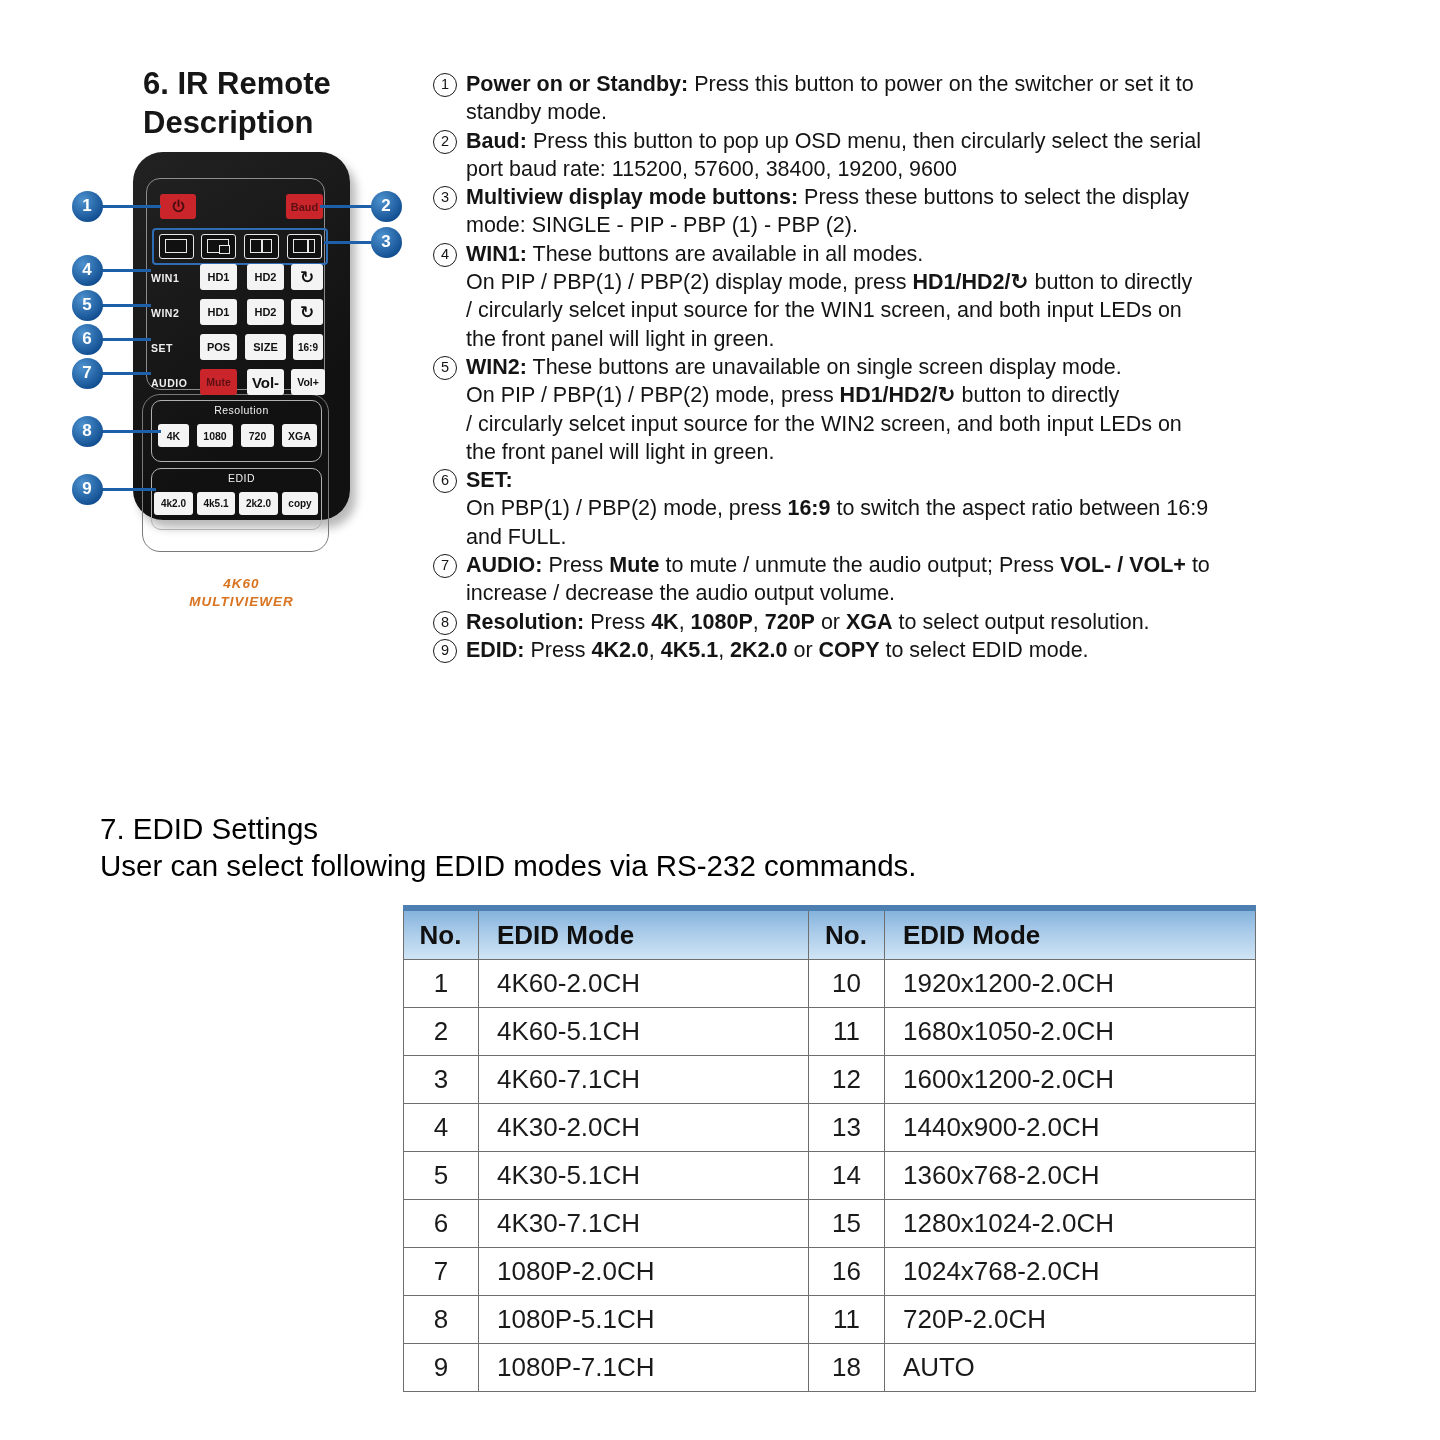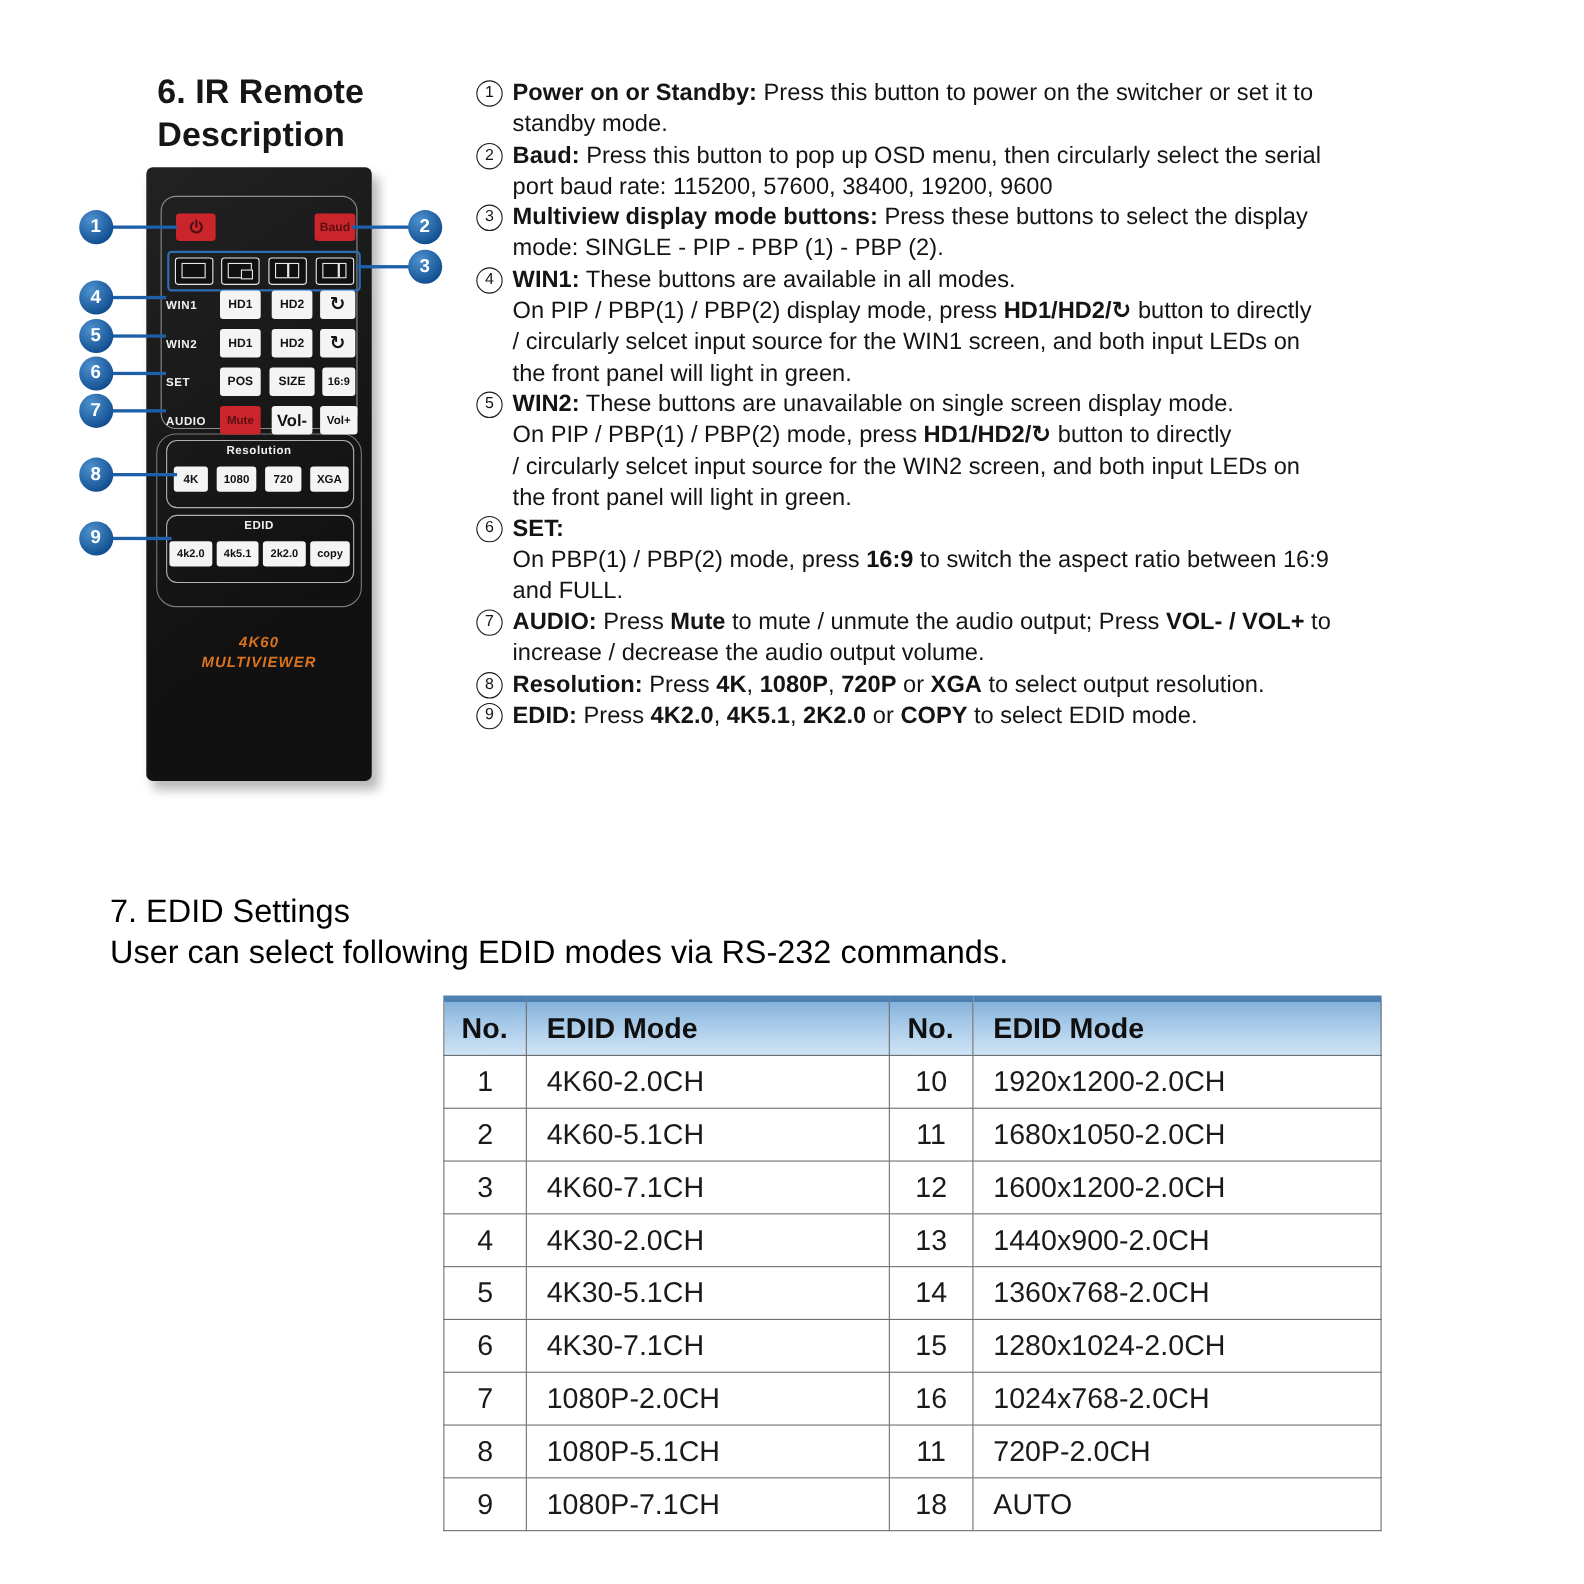--- a/index.html
+++ b/index.html
@@ -12,39 +12,39 @@
 
   
   .desc{position:absolute;left:433px;top:70px;width:948px;font-size:21.5px;line-height:28.3px;}
   .ditem{position:relative;padding-left:33px;}
   .ditem p{margin:0;white-space:pre-line;}
   .ditem b{font-weight:700;}
   .cnum{position:absolute;left:0;top:3px;width:22px;height:22px;border:1.5px solid #1a1a1a;
         border-radius:50%;text-align:center;line-height:21px;font-size:14.5px;font-weight:400;}
 
   
-  .remote{position:absolute;left:133px;top:152px;width:205px;height:558px;border-radius:6px;
+  .remote{position:absolute;left:133px;top:152px;width:205px;height:368px;border-radius:30px;
           background:linear-gradient(145deg,#222 0%,#111 70%);
-          box-shadow:6px 8px 10px rgba(0,0,0,0.28);z-index:1;}
+          box-shadow:6px 8px 10px rgba(0,0,0,0.28);z-index:1;padding-left:12px;}
   .panel{position:absolute;border-radius:14px;}
   .panel-a{left:13px;top:26px;width:177px;height:210px;border:1px solid #8d8d8d;}
   .panel-b{left:9px;top:242px;width:185px;height:156px;border:1px solid #7a7a7a;border-radius:18px;}
   .btn{position:absolute;display:flex;align-items:center;justify-content:center;
        border-radius:3px;font-weight:700;}
   .wbtn{background:#f4f4f4;color:#111;}
   .rbtn{background:#c9252b;color:#5c1013;}
   .rlabel{position:absolute;color:#f0f0f0;font-size:10.5px;font-weight:700;letter-spacing:0.5px;text-align:center;}
   .mode-box{position:absolute;left:19px;top:76px;width:172px;height:33px;border:2px solid #2e6cb4;border-radius:4px;}
   .mode-btn{position:absolute;top:4px;width:33px;height:23px;background:#101010;border:1.5px solid #e8e8e8;border-radius:3px;}
   .scr{position:absolute;left:5px;top:3.5px;width:20px;height:12px;border:1.5px solid #e8e8e8;}
   .sub{position:absolute;right:-2px;bottom:-2px;width:9px;height:7px;border:1.5px solid #e8e8e8;background:#101010;}
   .bar{position:absolute;top:0;bottom:0;left:50%;width:1.5px;background:#e8e8e8;}
   .bar.right{left:66%;}
   .group{position:absolute;left:18px;width:169px;height:60px;border:1px solid #b0b0b0;border-radius:10px;}
-  .glabel{position:absolute;left:0;right:0;text-align:center;color:#f0f0f0;font-size:10.5px;font-weight:700;letter-spacing:0.5px;}
+  .glabel{position:absolute;left:0;right:0;text-align:center;color:#f0f0f0;font-size:10.5px;font-weight:400;letter-spacing:0.5px;}
   .brand{position:absolute;left:0;right:0;text-align:center;color:#d9731f;font-style:italic;
          font-weight:700;font-size:13.5px;letter-spacing:1px;}
 
   
   .callout{position:absolute;width:31px;height:31px;border-radius:50%;
            background:radial-gradient(circle at 35% 30%,#4e92cf,#0f4c8f 78%);
            color:#fff;font-weight:700;font-size:17px;display:flex;align-items:center;justify-content:center;z-index:3;}
   .cline{position:absolute;height:3px;background:#1d5fa8;z-index:2;}
 
   

